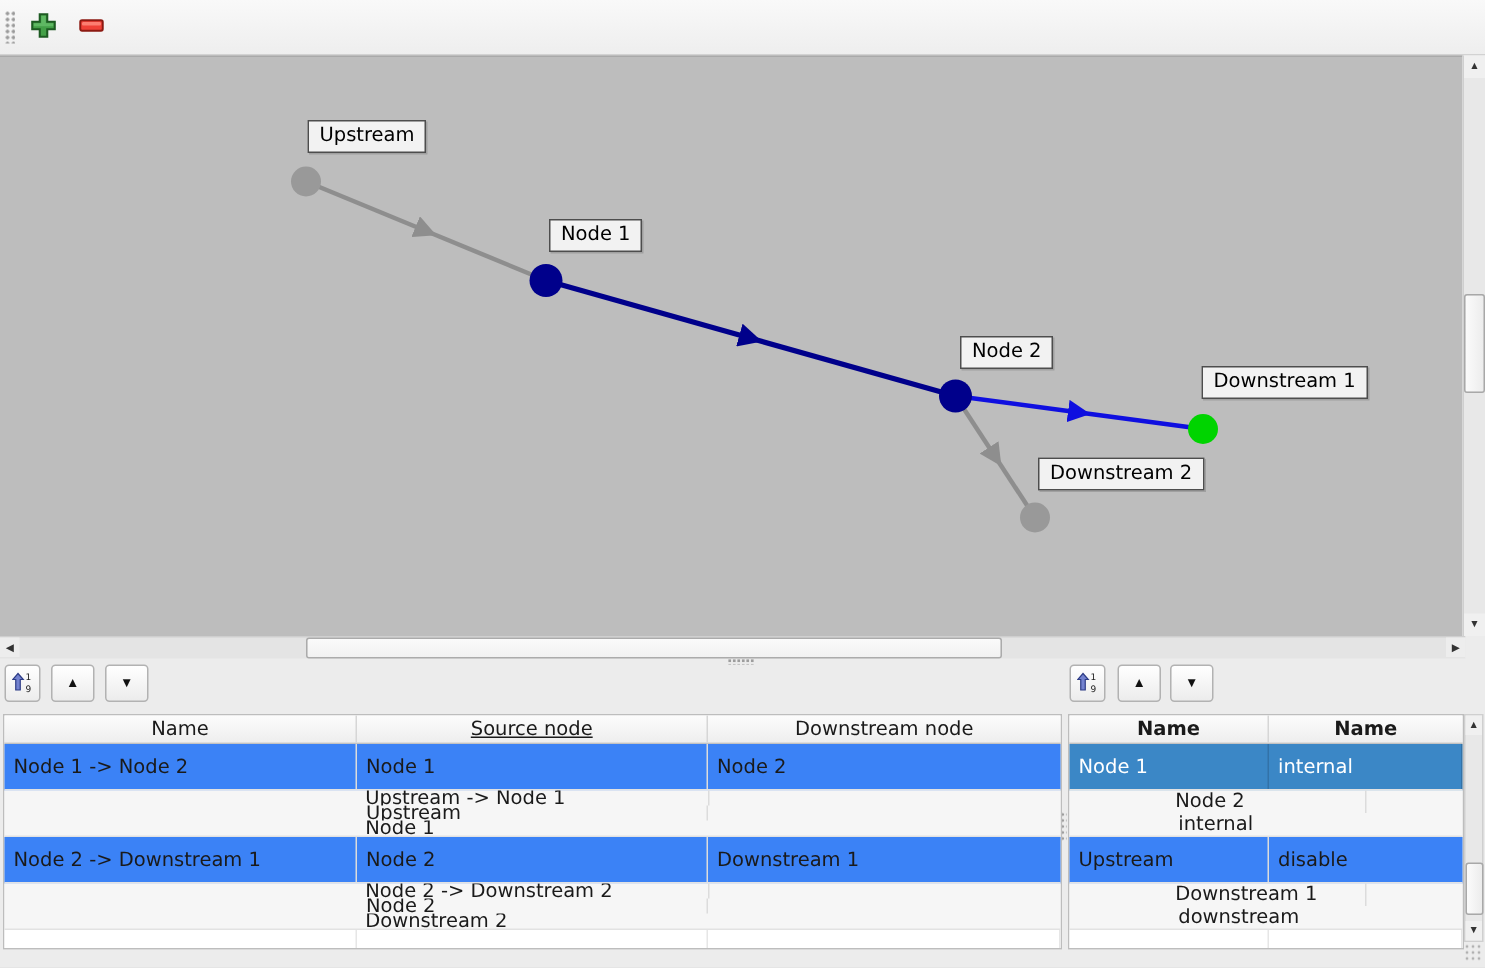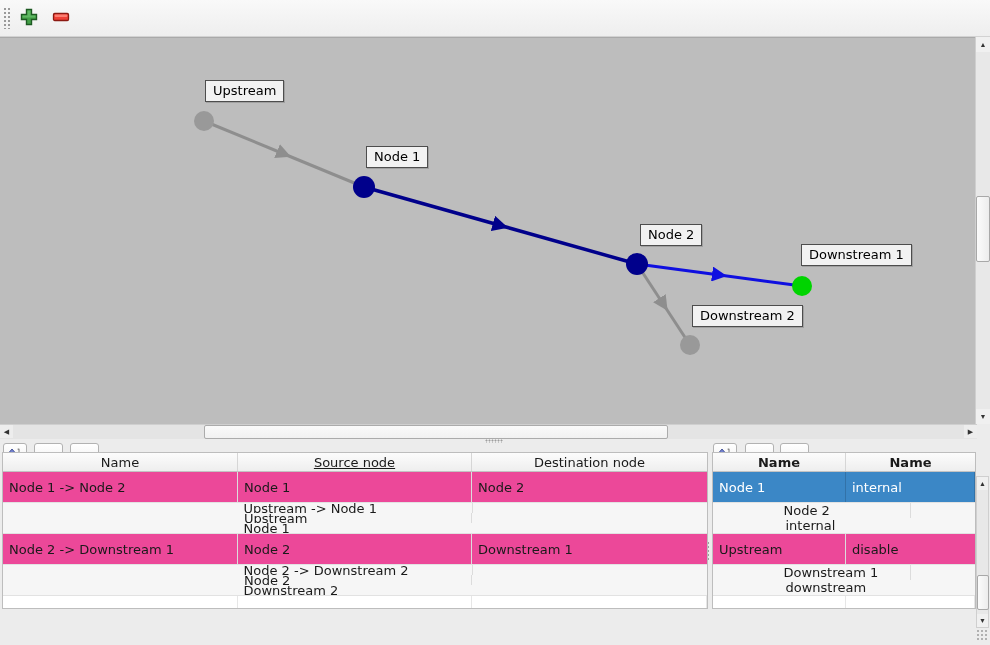--- a/index.html
+++ b/index.html
@@ -40,22 +40,22 @@
   .hsplit-dots{position:absolute;left:485px;top:439px;width:18px;height:4px;
     background-image:radial-gradient(circle,#9d9d9d 0.9px,transparent 1.1px);background-size:3px 3px;}
   .vsplit-dots{position:absolute;left:707px;top:541px;width:4px;height:20px;
     background-image:radial-gradient(circle,#9d9d9d 0.9px,transparent 1.1px);background-size:3px 4px;}
   
   .mini-btn{position:absolute;top:443px;height:25px;background:linear-gradient(#ffffff,#ececec);
     border:1px solid #b2b2b2;border-radius:3px;display:flex;align-items:center;justify-content:center;
     padding:0;cursor:default;}
   .tri{font-size:9px;color:#111;line-height:1;}
   
-  .table{position:absolute;top:452px;background:#fff;border:1px solid #bdbdbd;}
-  .trow{display:flex;height:30px;border-bottom:1px solid #e2e2e2;align-items:center;background:#ec4899;}
+  .table{position:absolute;top:476px;background:#fff;border:1px solid #bdbdbd;}
+  .trow{display:flex;height:30px;border-bottom:1px solid #e2e2e2;align-items:center;background:#3b82f6;}
   .trow.alt{background:#f6f6f6;flex-direction:column;}
   .thead{display:flex;height:18px;background:linear-gradient(#fcfcfc,#eeeeee);
     border-bottom:1px solid #c3c3c3;align-items:center;}
   .th{text-align:center;border-right:1px solid #d6d6d6;box-sizing:border-box;height:100%;
     display:flex;align-items:center;justify-content:center;overflow:hidden;}
   .th:last-child{border-right:none;}
   .td{padding-left:6px;border-right:1px solid #dcdcdc;box-sizing:border-box;height:100%;
     display:flex;align-items:center;overflow:hidden;white-space:nowrap;}
   .td:last-child{border-right:none;}
   .tfoot{display:flex;height:12px;background:#fff;}
@@ -177,21 +177,21 @@
     <span class="tri">▲</span>
   </button>
   <button class="mini-btn" style="left:780px;width:29px;">
     <span class="tri">▼</span>
   </button>
 
   <div class="table" style="left:2px;width:704px;">
     <div class="thead">
       <div class="th" style="width:235px;">Name</div>
       <div class="th" style="width:234px;text-decoration:underline;">Source node</div>
-      <div class="th" style="width:235px;">Destination node</div>
+      <div class="th" style="width:235px;">Downstream node</div>
     </div>
     <div class="trow">
       <div class="td" style="width:235px;">Node 1 -&gt; Node 2</div>
       <div class="td" style="width:234px;">Node 1</div>
       <div class="td" style="width:235px;">Node 2</div>
     </div>
     <div class="trow alt">
       <div class="td" style="width:235px;">Upstream -&gt; Node 1</div>
       <div class="td" style="width:234px;">Upstream</div>
       <div class="td" style="width:235px;">Node 1</div>

